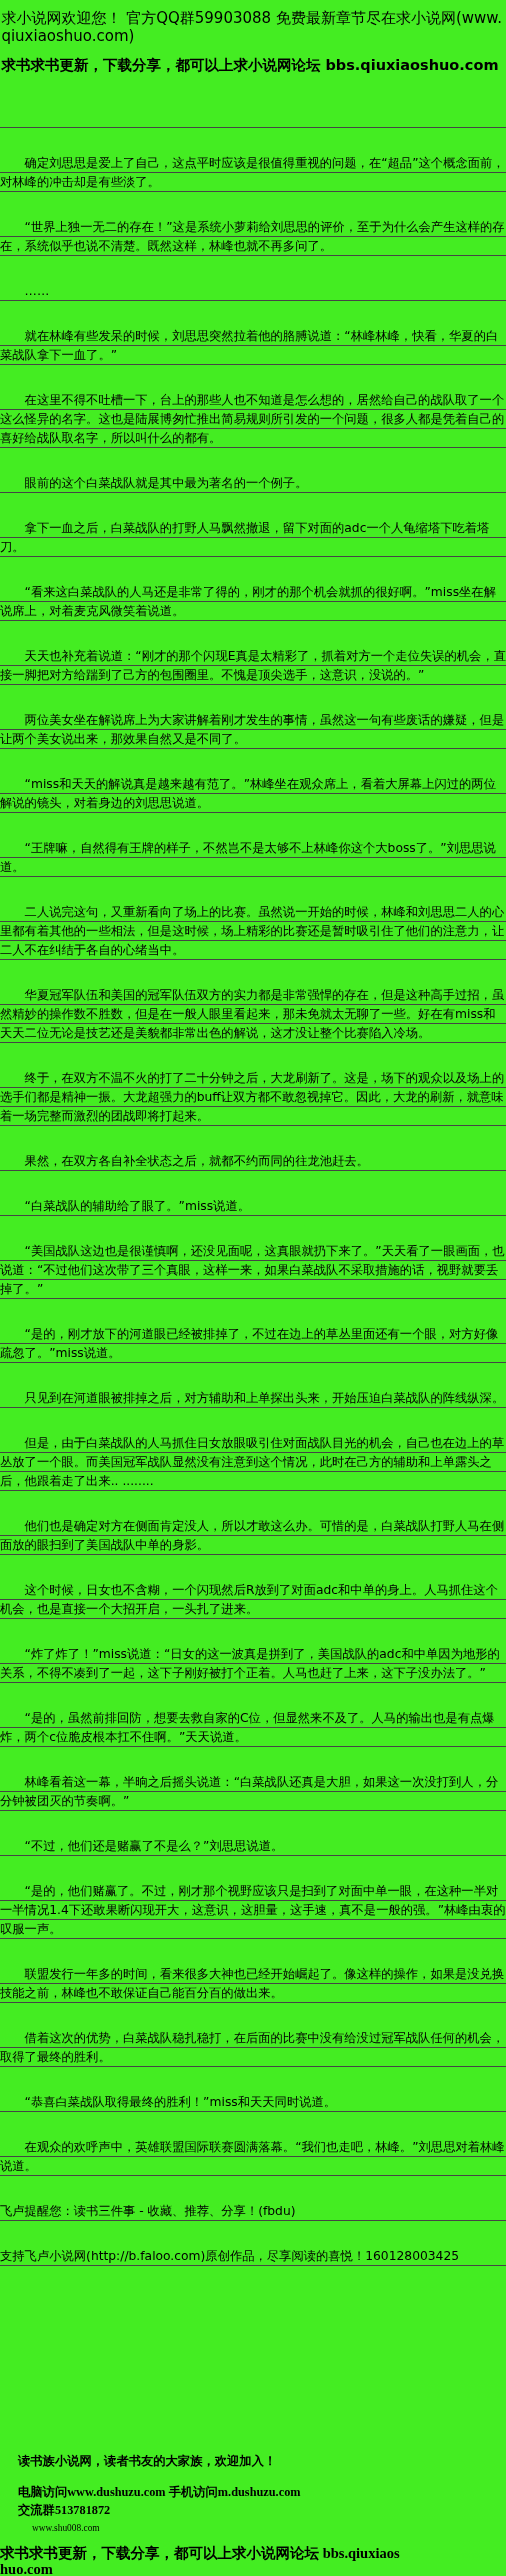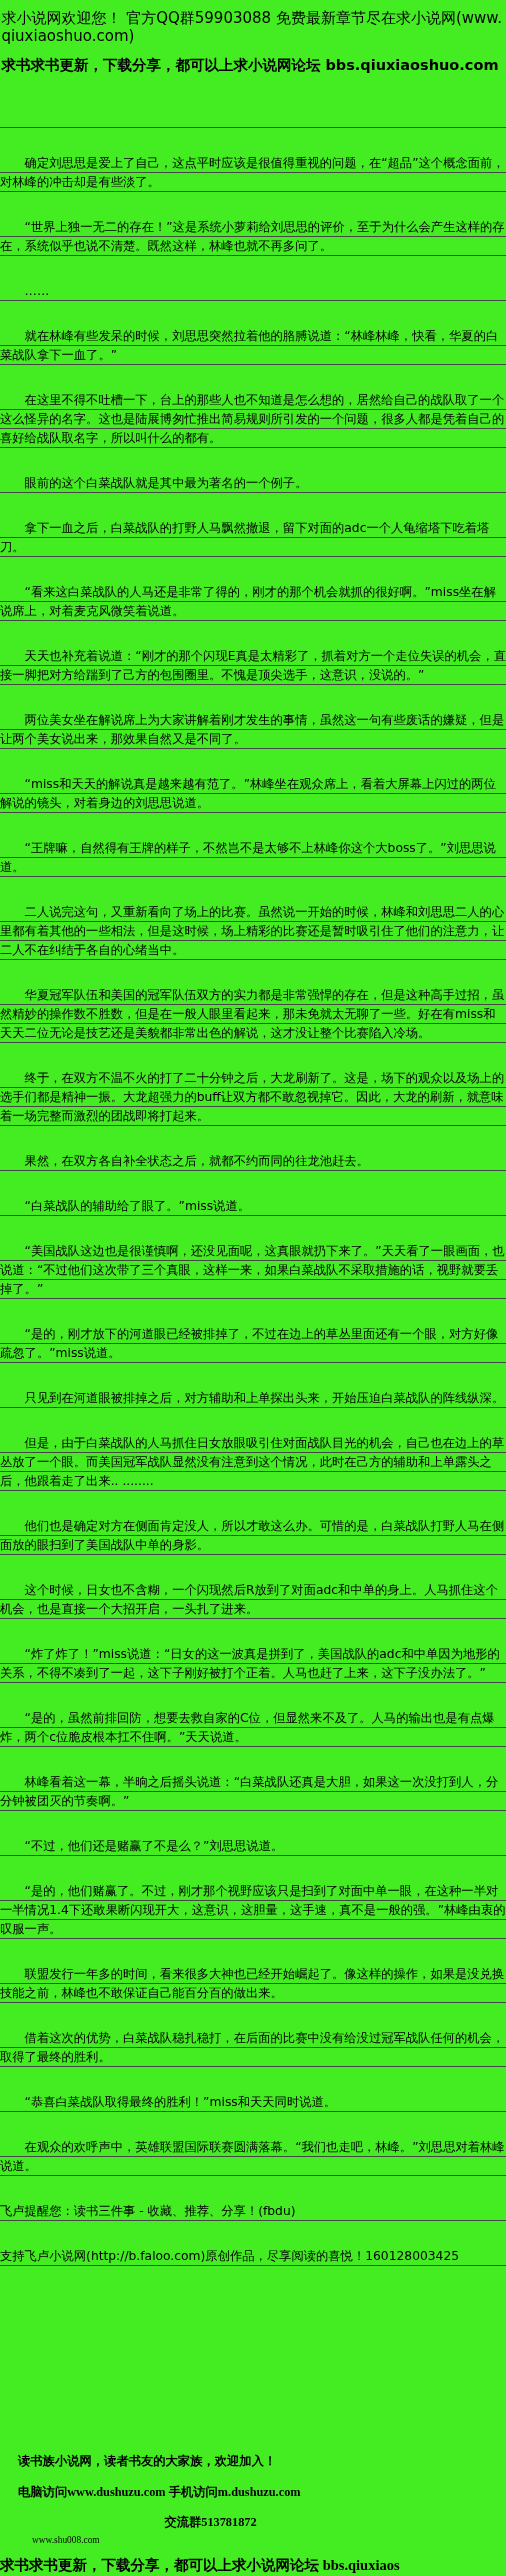--- a/index.html
+++ b/index.html
@@ -64,22 +64,22 @@
     width: 403px;
     font-family: Liberation Serif, serif;
   }
   .f-line {
     font-size: 12.3px;
     line-height: 16px;
     font-weight: bold;
     word-break: break-all;
   }
   .f-join   { padding-left: 18px; margin-bottom: 14.5px; }
-  .f-access { padding-left: 18px; margin-bottom: 14px; }
-  .f-qq     { padding-left: 18px; margin-bottom: 2.9px; text-align: center; }
+  .f-access { padding-left: 18px; margin-bottom: 2px; }
+  .f-qq     { padding-left: 18px; margin-bottom: 2.9px; }
   .f-small  { padding-left: 32px; margin-bottom: 8.7px; font-size: 9.4px; font-weight: normal; }
   .f-forum  { padding-left: 0; font-size: 14.5px; }
 </style>
 </head>
 <body>
 
 <div class="page">
 
   <div class="hdr1">求小说网欢迎您！ 官方QQ群59903088 免费最新章节尽在求小说网(www.qiuxiaoshuo.com)</div>
 

